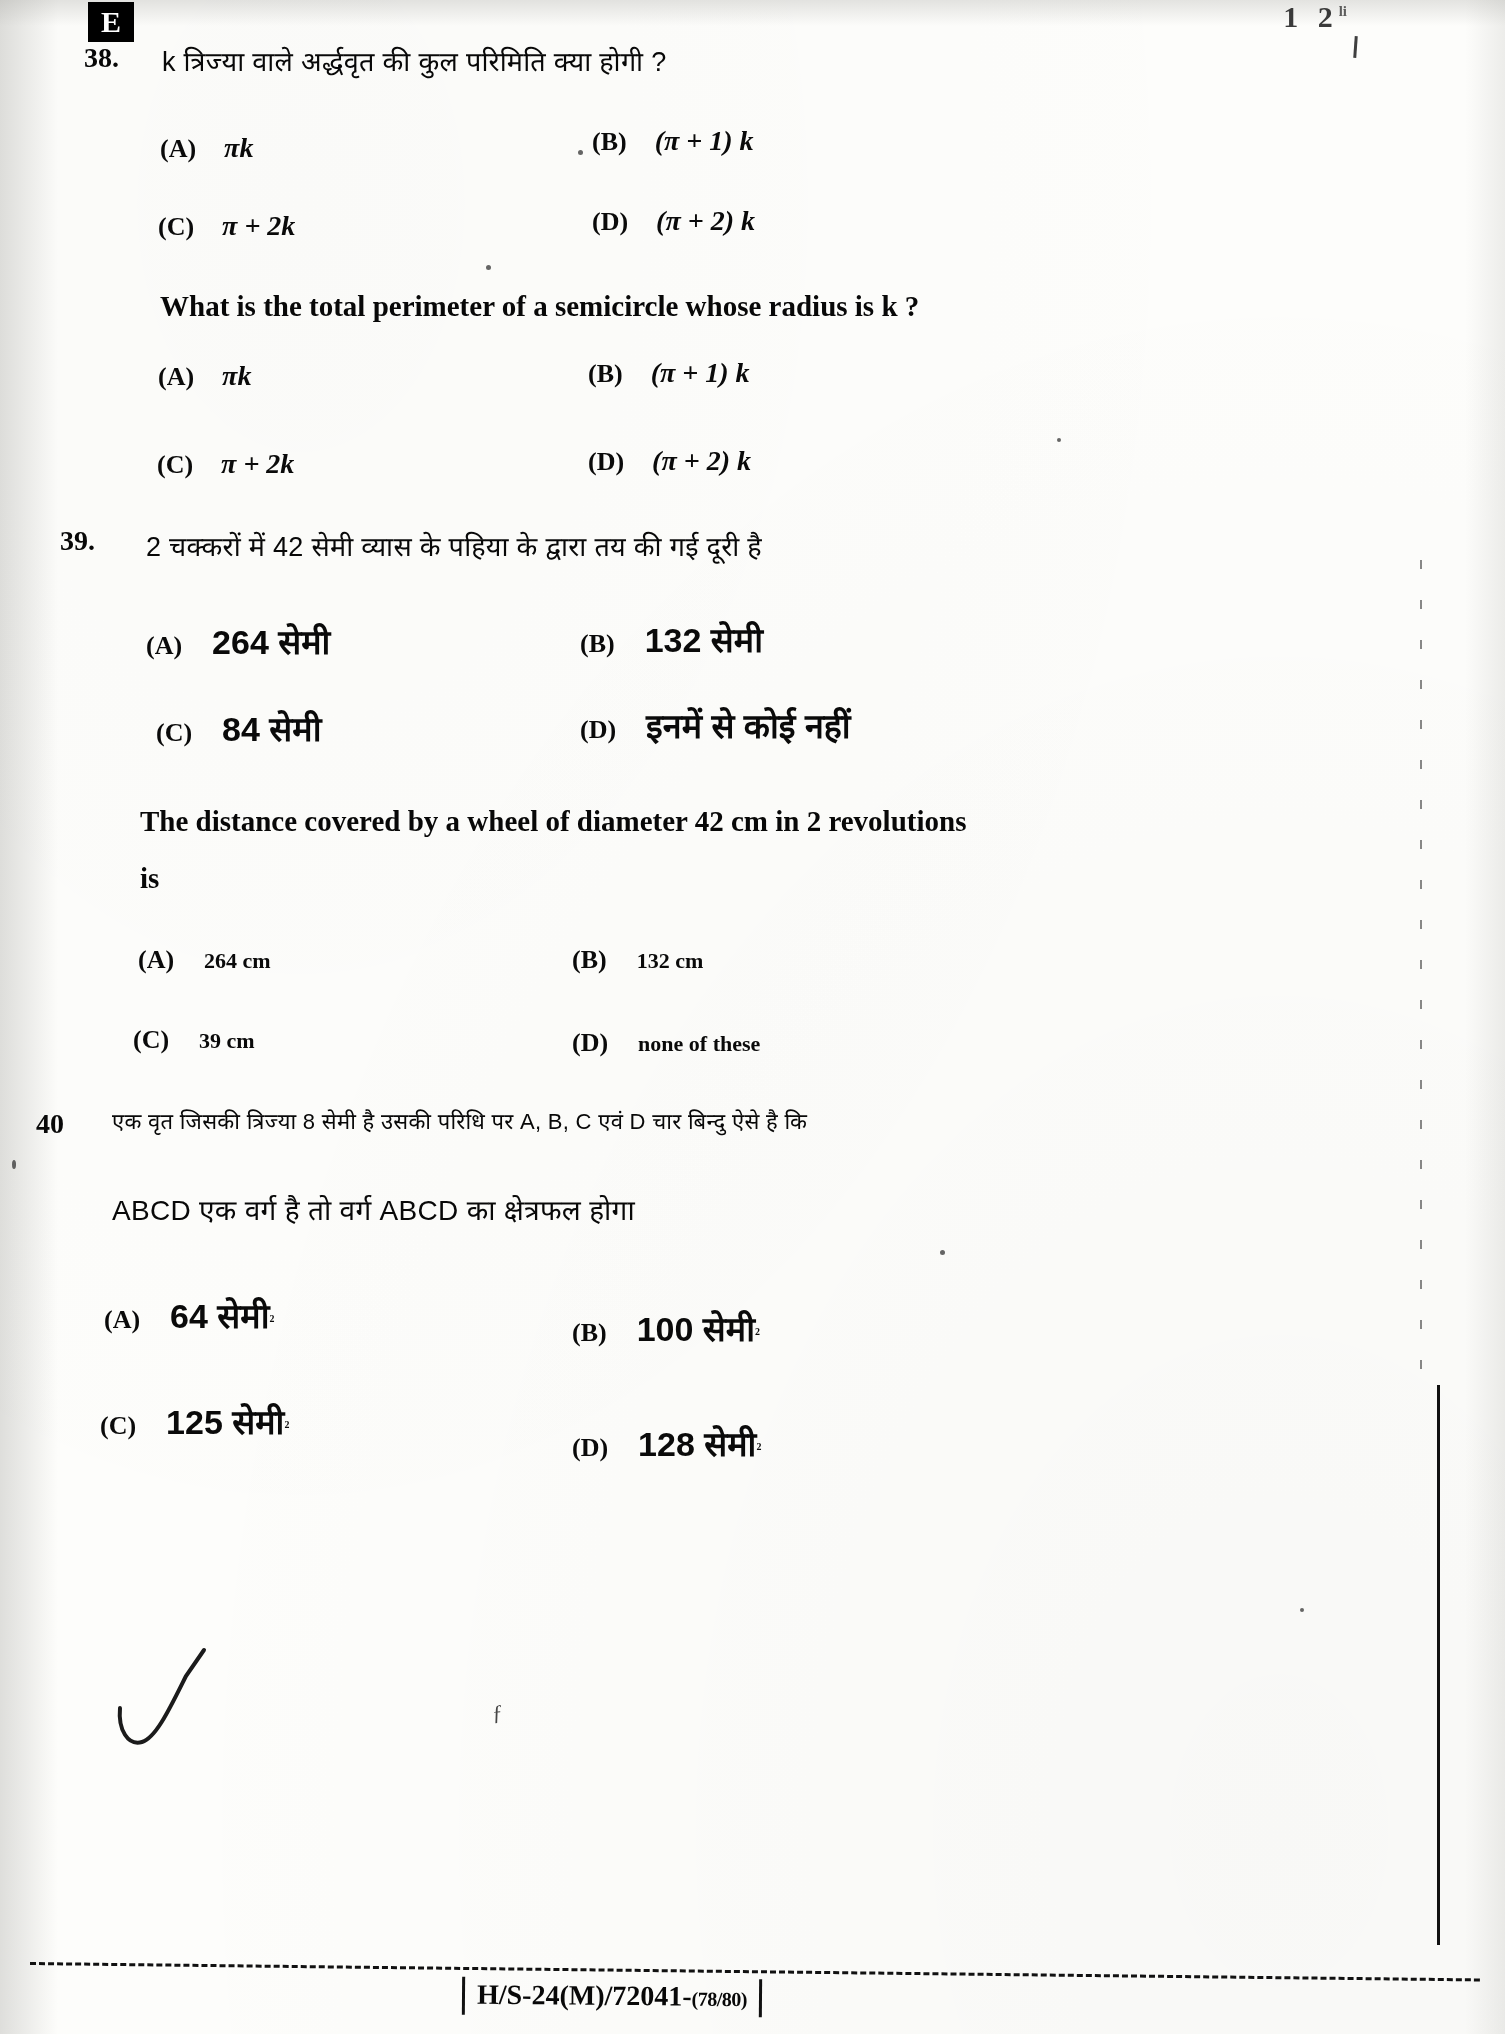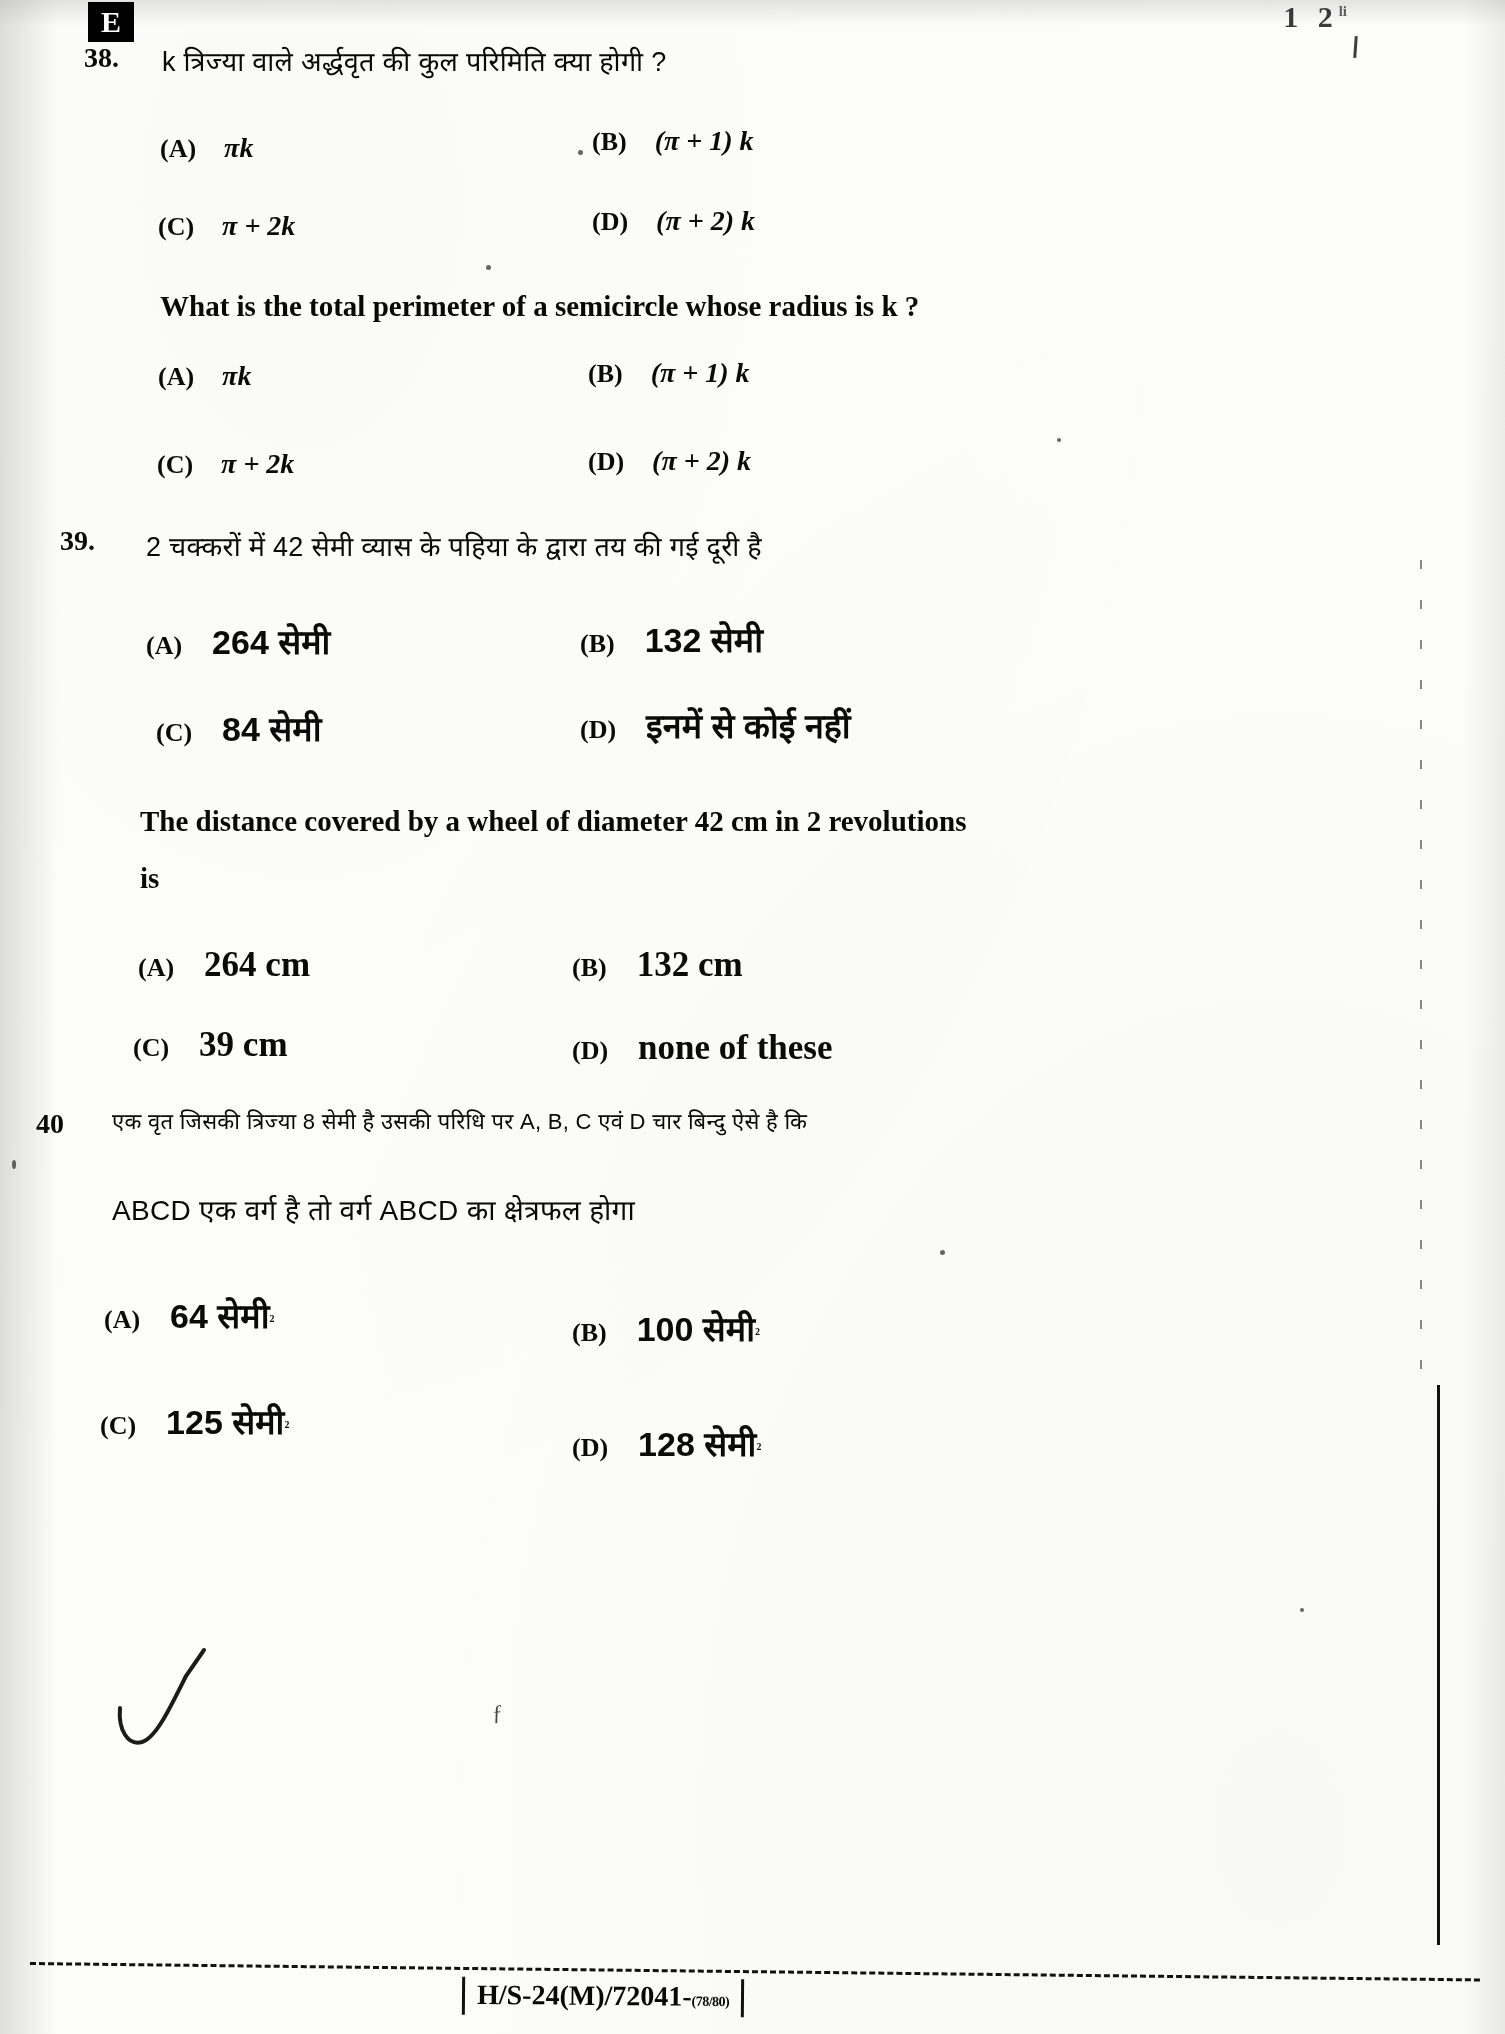--- a/index.html
+++ b/index.html
@@ -154,21 +154,21 @@
     font-weight: bold;
     white-space: nowrap;
   }
   .opt-label {
     font-family: "Liberation Serif", "DejaVu Serif", serif;
     font-size: 26px;
     font-weight: bold;
   }
   .opt-val {
     font-family: "Liberation Serif", "DejaVu Serif", serif;
-    font-size: 35px;
+    font-size: 22px;
     font-weight: bold;
     margin-left: 30px;
   }
   .opt-val-hi {
     font-family: "Liberation Sans", "DejaVu Sans", sans-serif;
     font-size: 34px;
     font-weight: bold;
     margin-left: 30px;
   }
   .opt-val-math {
@@ -231,21 +231,21 @@
     border-right: 3px solid #111;
     padding: 2px 12px 4px 12px;
     font-family: "Liberation Serif", "DejaVu Serif", serif;
     font-weight: bold;
     font-size: 28px;
     color: #080808;
     white-space: nowrap;
     transform: rotate(0.5deg);
   }
   .footer-code-small {
-    font-size: 14px;
+    font-size: 20px;
     letter-spacing: -0.5px;
   }
   .footer-right {
     position: absolute;
     left: 1160px;
     top: 1996px;
     font-family: "Liberation Serif", "DejaVu Serif", serif;
     font-size: 24px;
     color: #1c1c1c;
     opacity: 0.55;

